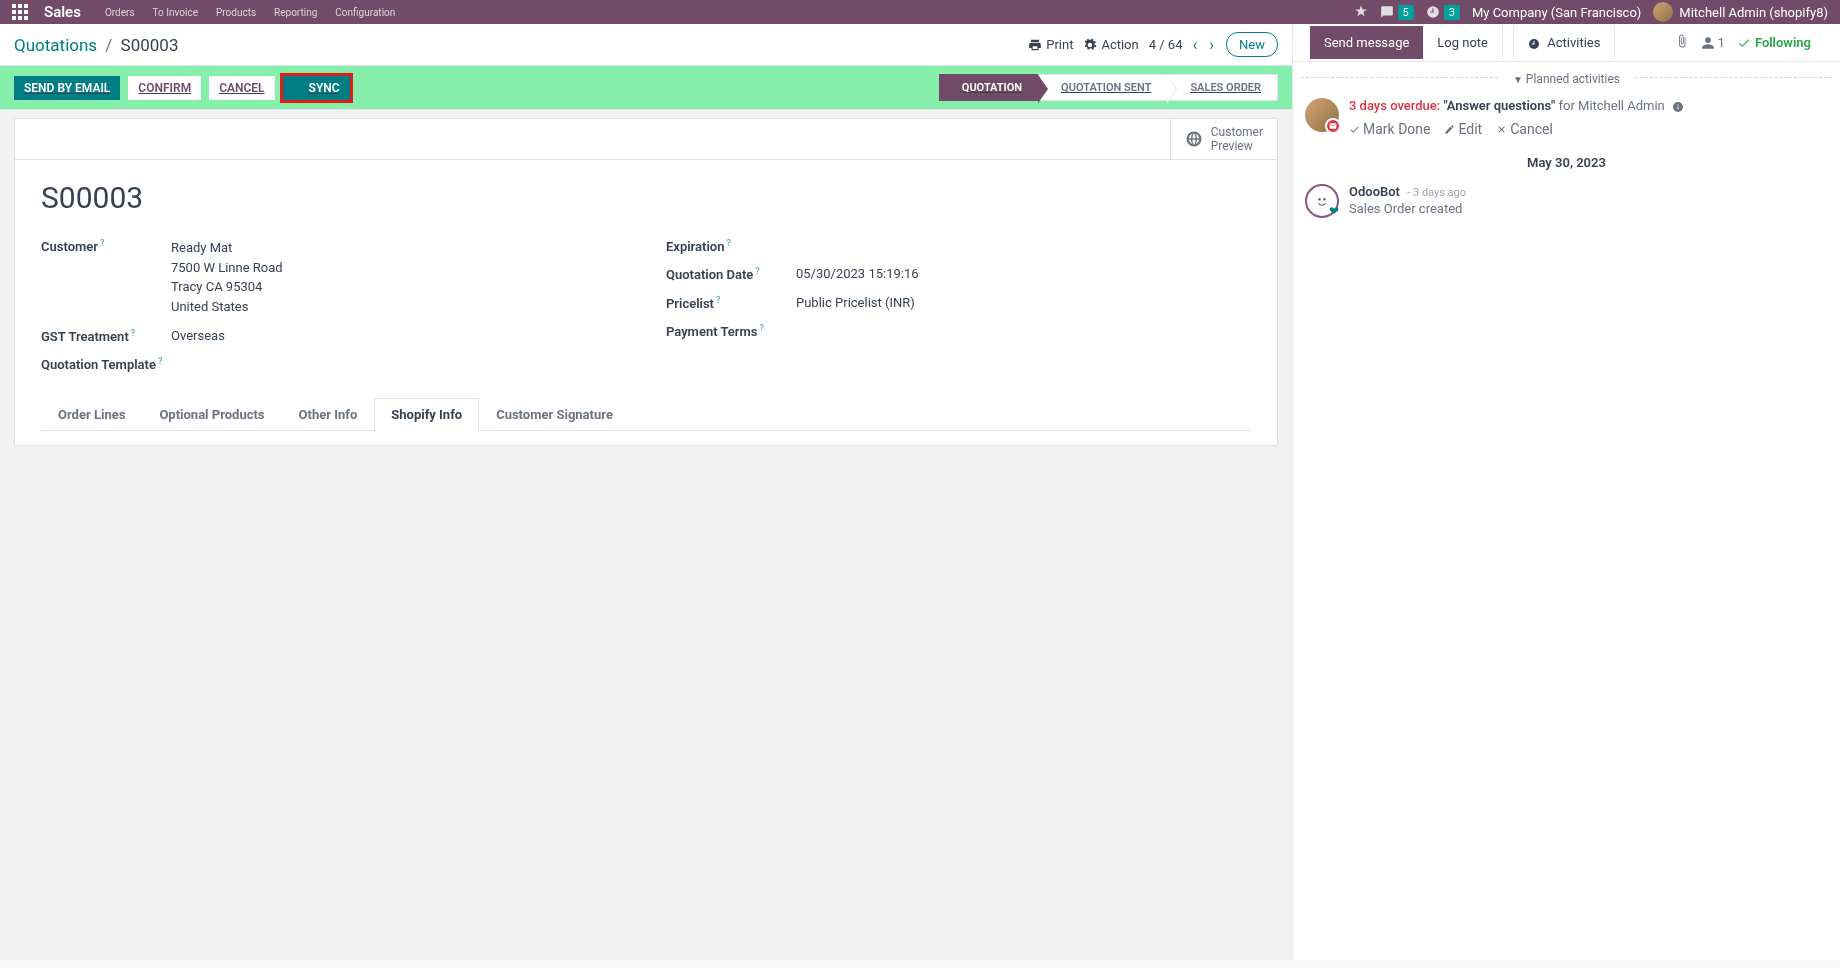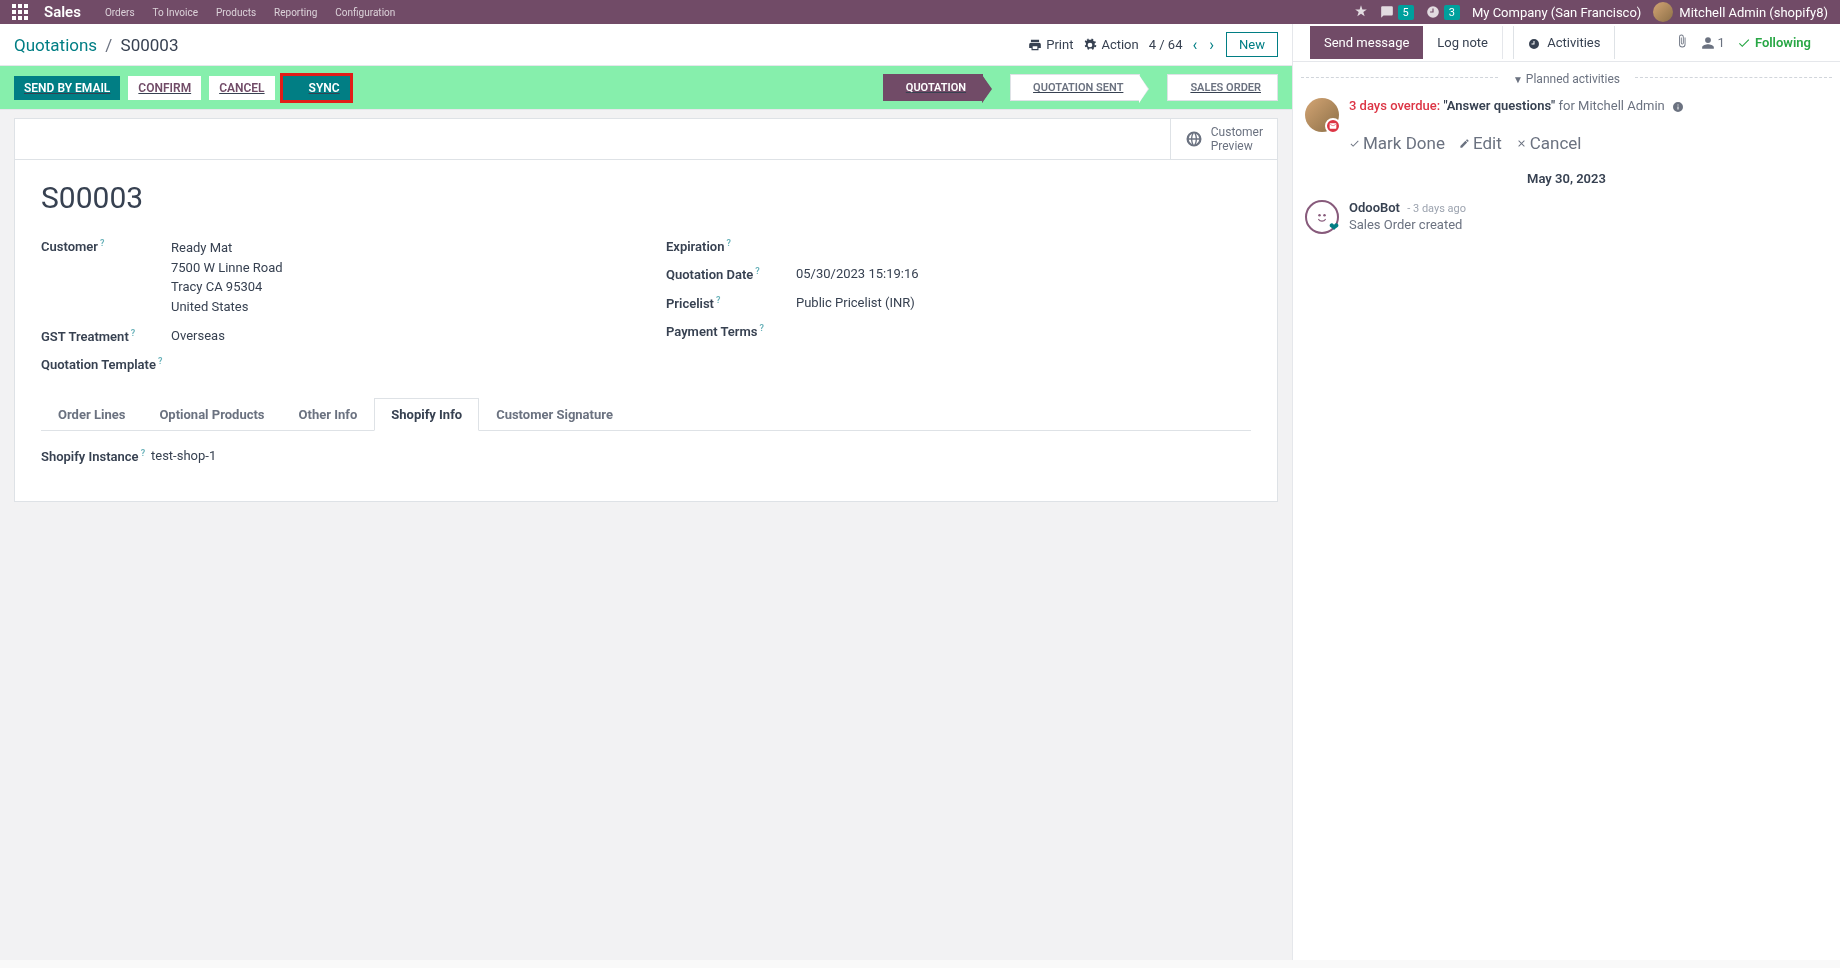--- a/index.html
+++ b/index.html
@@ -144,21 +144,21 @@
   color: #017e84;
   cursor: pointer;
   font-size: 16px;
   padding: 0 2px;
 }
 .btn-new {
   border: 1px solid #017e84;
   color: #017e84;
   background: #fff;
   padding: 4px 12px;
-  border-radius: 0;
+  border-radius: 12px;
   font-size: 13px;
   cursor: pointer;
 }
 .action-bar {
   background: #86efac;
   padding: 8px 14px;
   display: flex;
   align-items: center;
   border-bottom: 1px solid #e5e7eb;
   text-decoration: underline;
@@ -179,21 +179,20 @@
 }
 .action-bar .btn-highlight {
   background: #017e84;
   color: #fff;
   box-shadow: 0 0 0 3px #e11d18;
   padding-left: 26px;
 }
 .status-bar {
   margin-left: auto;
   display: flex;
-  gap: 28px;
 }
 .status-step {
   position: relative;
   padding: 6px 16px 6px 22px;
   font-size: 11px;
   font-weight: 600;
   color: #6b7280;
   background: #fff;
   border: 1px solid #dee2e6;
   margin-left: -1px;
@@ -400,25 +399,25 @@
   display: flex;
   align-items: center;
   justify-content: center;
 }
 .activity-avatar .corner svg { width: 8px; height: 8px; fill: #fff; }
 .activity-body { flex: 1; }
 .overdue { color: #dc3545; font-weight: 500; }
 .act-title { font-weight: 600; color: #374151; }
 .act-for { color: #6b7280; }
 .act-actions {
-  margin-top: 20px;
+  margin-top: 8px;
   display: flex;
   gap: 14px;
   color: #6b7280;
-  font-size: 17px;
+  font-size: 14px;
 }
 .act-actions span { cursor: pointer; display: flex; align-items: center; gap: 3px; }
 .act-actions svg { width: 11px; height: 11px; fill: #6b7280; }
 .date-sep {
   text-align: center;
   font-weight: 600;
   color: #374151;
   padding: 12px 0 8px;
   font-size: 13px;
 }
@@ -602,26 +601,20 @@
         </div>
 
         <div class="tabs">
           <div class="tab">Order Lines</div>
           <div class="tab">Optional Products</div>
           <div class="tab">Other Info</div>
           <div class="tab active">Shopify Info</div>
           <div class="tab">Customer Signature</div>
         </div>
 
-        <div class="tab-pane">
-          <div class="form-row">
-            <div class="lbl" style="width:110px"><span>Shopify Instance</span><span class="q">?</span></div>
-            <div class="val">test-shop-1</div>
-          </div>
-        </div>
       </div>
     </div>
   </div>
 
   <div class="chatter">
     <div class="chatter-header">
       <span class="chat-btn primary">Send message</span>
       <span class="chat-btn outline">Log note</span>
       <span class="chat-btn boxed">
         <svg style="width:12px;height:12px;fill:#374151;vertical-align:middle;margin-right:4px" viewBox="0 0 24 24">

